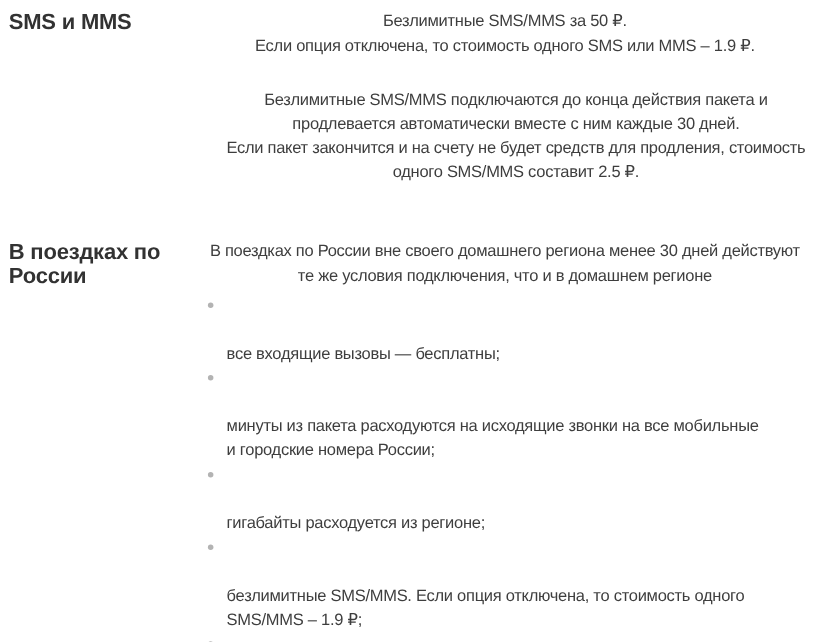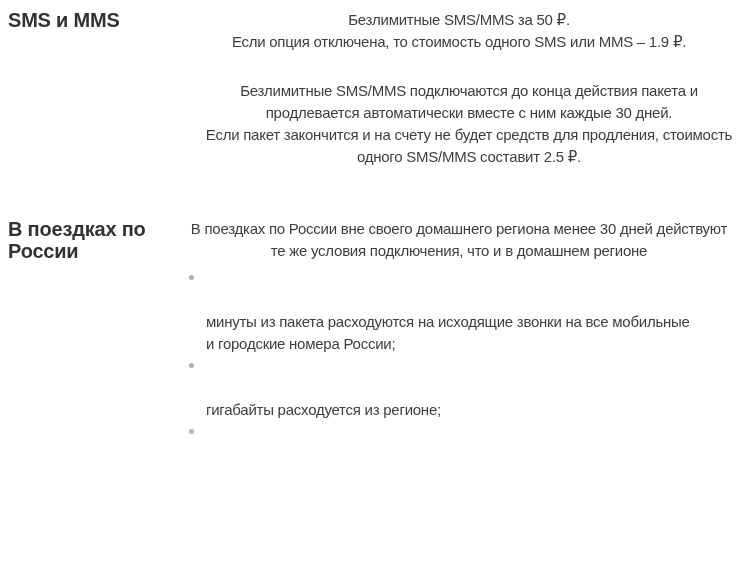--- a/index.html
+++ b/index.html
@@ -91,26 +91,35 @@
   </div>
 
   <div class="section-row travel">
     <div class="label-col">В поездках по России</div>
     <div class="content-col">
       <p class="para">В поездках по России вне своего домашнего региона менее 30 дней действуют
 те же условия подключения, что и в домашнем регионе</p>
       <ul class="bullet-list">
         <li>
           <span class="dot"></span>
+          <span>все входящие вызовы — бесплатны;</span>
+        </li>
+        <li>
+          <span class="dot"></span>
           <span>минуты из пакета расходуются на исходящие звонки на все мобильные
 и городские номера России;</span>
         </li>
         <li>
           <span class="dot"></span>
           <span>гигабайты расходуется из регионе;</span>
+        </li>
+        <li>
+          <span class="dot"></span>
+          <span>безлимитные SMS/MMS. Если опция отключена, то стоимость одного
+SMS/MMS – 1.9 ₽;</span>
         </li>
         <li>
           <span class="dot"></span>
           
         </li>
       </ul>
 
     </div>
   </div>
 

